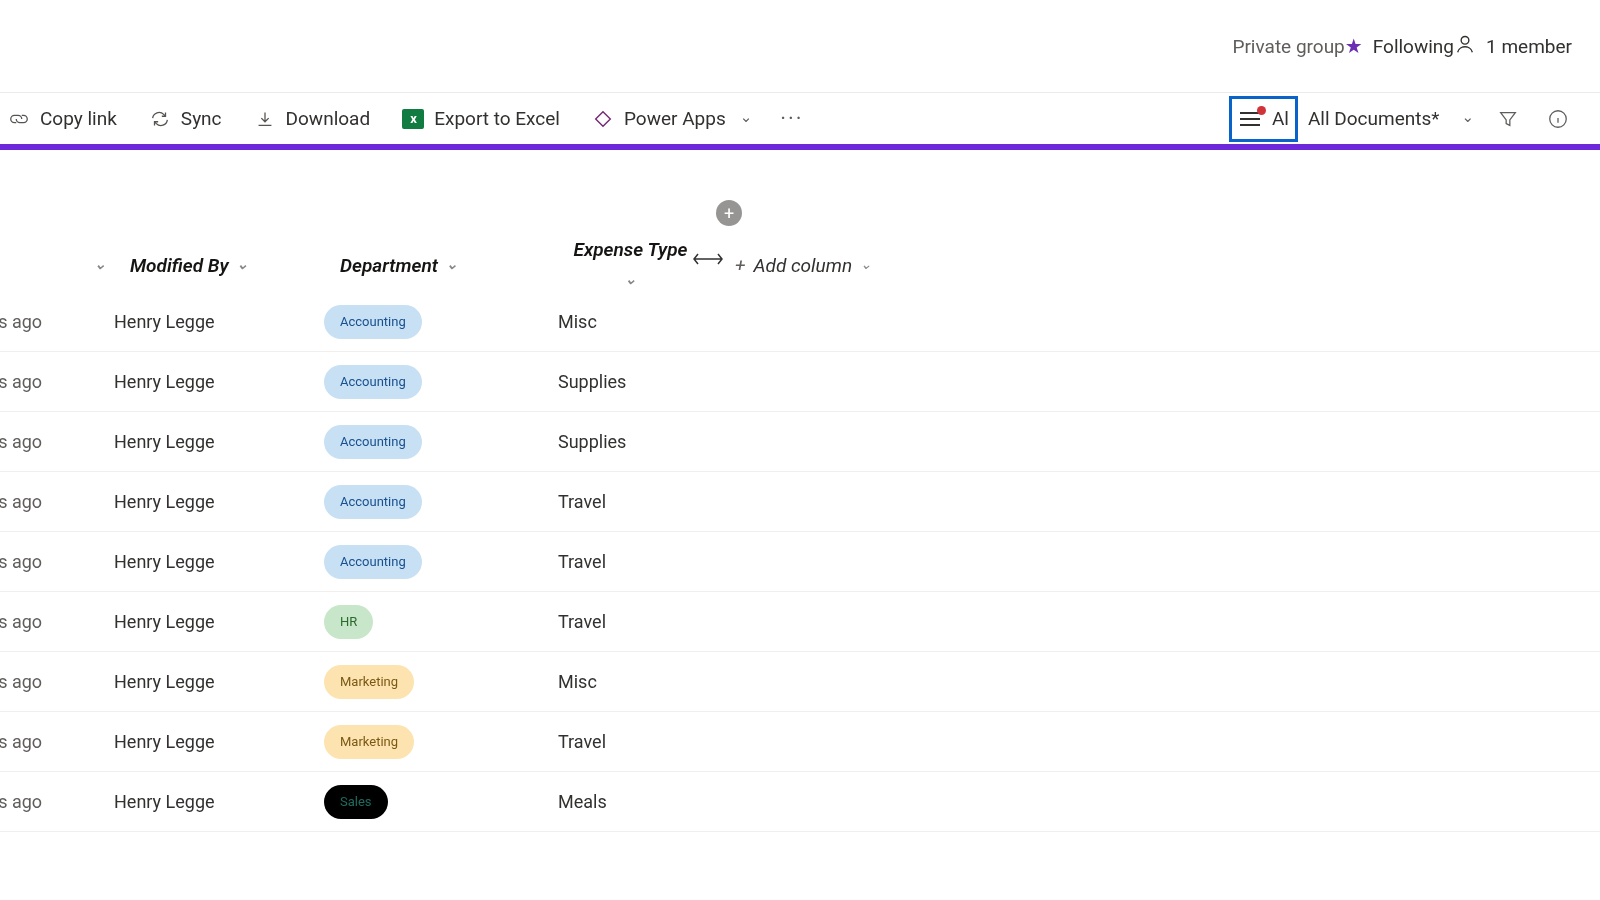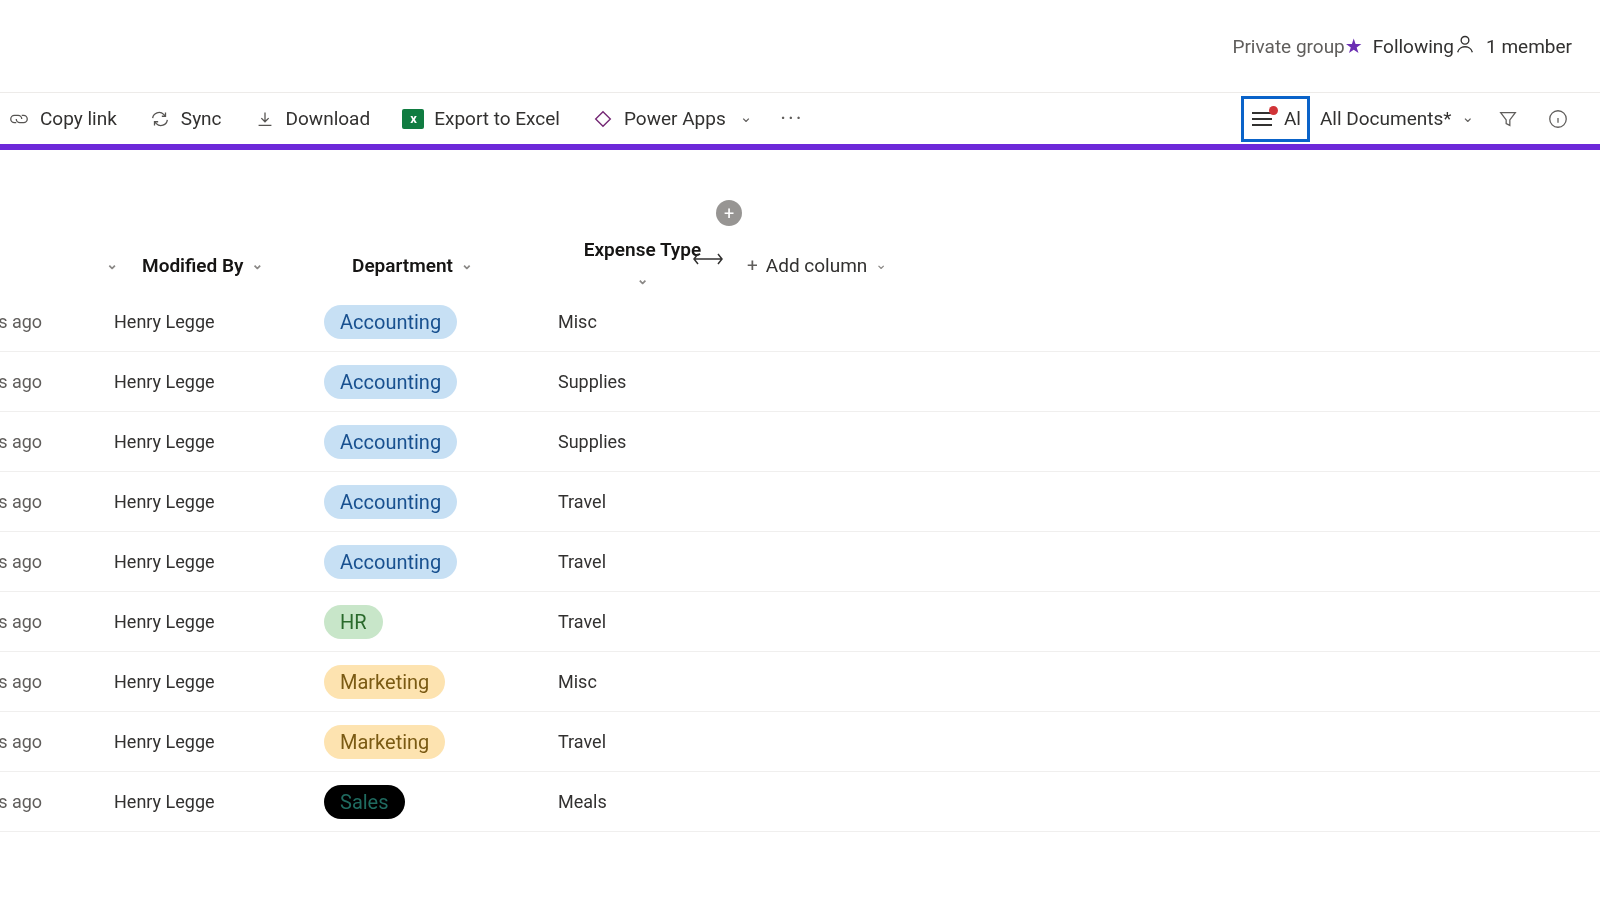--- a/index.html
+++ b/index.html
@@ -82,21 +82,21 @@
   .view-box .list-ico { position: relative; width: 24px; height: 18px; }
   .view-box .list-ico::before,
   .view-box .list-ico::after {
     content: ""; position: absolute; left: 0; right: 4px; height: 2px; background: #323130;
   }
   .view-box .list-ico::before { top: 2px; box-shadow: 0 6px 0 #323130, 0 12px 0 #323130; }
   .view-box .list-ico::after { display: none; }
   .view-box .dot-badge {
     position: absolute; top: -4px; right: -2px; width: 9px; height: 9px; background: #d13438; border-radius: 50%;
   }
-  .view-name { height: 100%; display: flex; align-items: center; padding: 0 6px; cursor: pointer; }
+  .view-name { height: 100%; display: flex; align-items: center; padding: 0 6px; cursor: pointer; gap: 12px; }
   .icon-btn { width: 44px; height: 100%; display: flex; align-items: center; justify-content: center; cursor: pointer; }
   .icon-btn svg { width: 22px; height: 22px; fill: none; stroke: #605e5c; stroke-width: 1.4; }
   .icon-btn.info svg { stroke: #605e5c; }
 
   
   .list-wrap { position: relative; padding-top: 98px; }
 
   .add-col-floating {
     position: absolute;
     left: 716px;
@@ -113,21 +113,22 @@
   .col-headers {
     position: absolute;
     top: 90px;
     left: 0; right: 0;
     height: 50px;
     display: flex;
     align-items: center;
     font-size: 19px;
     font-weight: 600;
     color: #161514;
-    padding-left: 16px;
+    padding-left: 4px;
+    font-style: italic;
   }
   .col { display: flex; align-items: center; gap: 8px; padding: 0 12px; cursor: pointer; }
   .col.modified { width: 120px; margin-left: -6px; justify-content: flex-end; }
   .col.modifiedby { width: 210px; }
   .col.dept { width: 210px; }
   .col.etype { width: 185px; flex-direction: column; }
   .col.addcol { width: 180px; color: #323130; font-weight: 400; }
   .col .chev2::before { content: "\2304"; color: #8a8886; font-size: 14px; position: relative; top: -3px; }
   .plus-sm { color: #605e5c; font-size: 19px; font-weight: 400; }
 
@@ -153,21 +154,21 @@
   .cell.modifiedby { width: 210px; padding-left: 12px; color: #323130; }
   .cell.dept { width: 210px; padding-left: 12px; }
   .cell.etype { width: 190px; padding-left: 36px; color: #323130; }
 
   .pill {
     display: inline-flex;
     align-items: center;
     height: 34px;
     padding: 0 16px;
     border-radius: 17px;
-    font-size: 20px;
+    font-size: 13px;
   }
   .pill.accounting { background: #c7e0f4; color: #18508f; }
   .pill.hr         { background: #c8e6c9; color: #2a6a2c; }
   .pill.marketing  { background: #fde3b0; color: #7a5a13; }
   .pill.sales      { background: #000000; color: #1f6b60; }
 </style>
 </head>
 <body>
 
 <div class="site-header">

